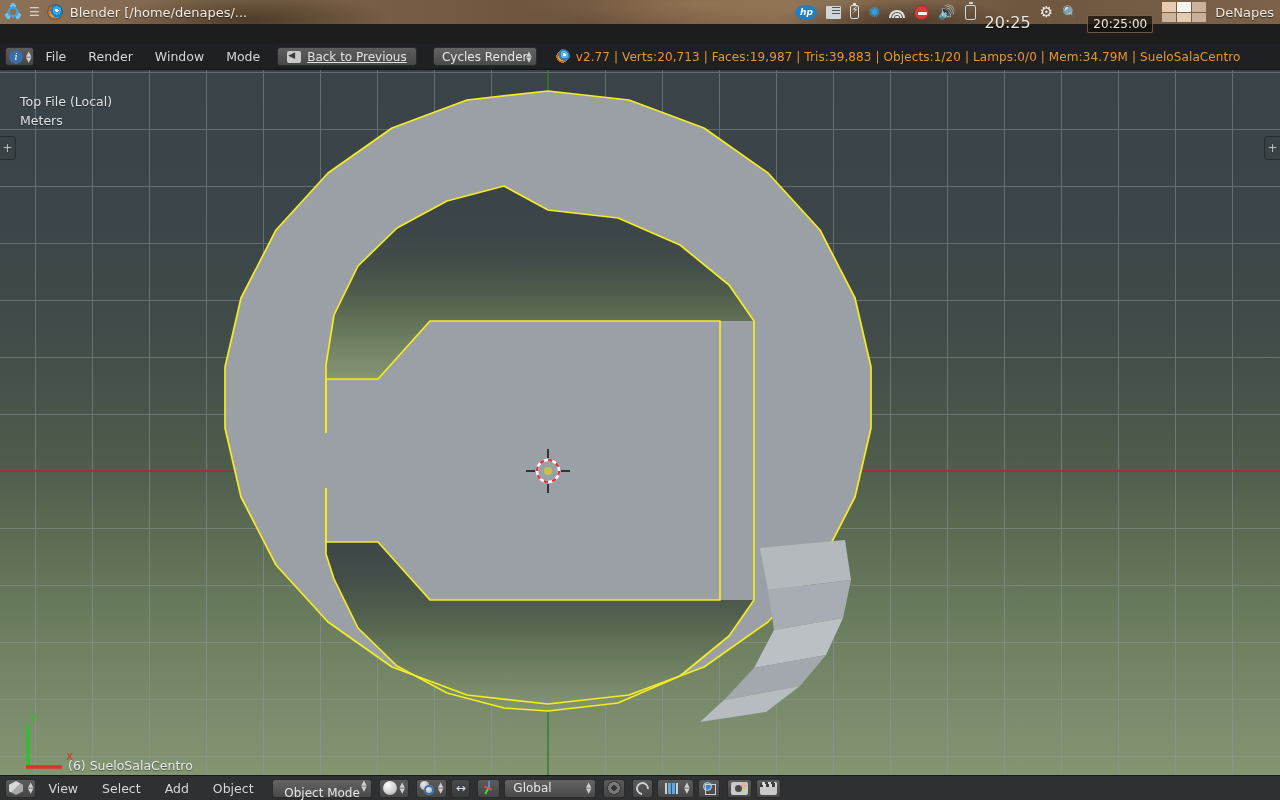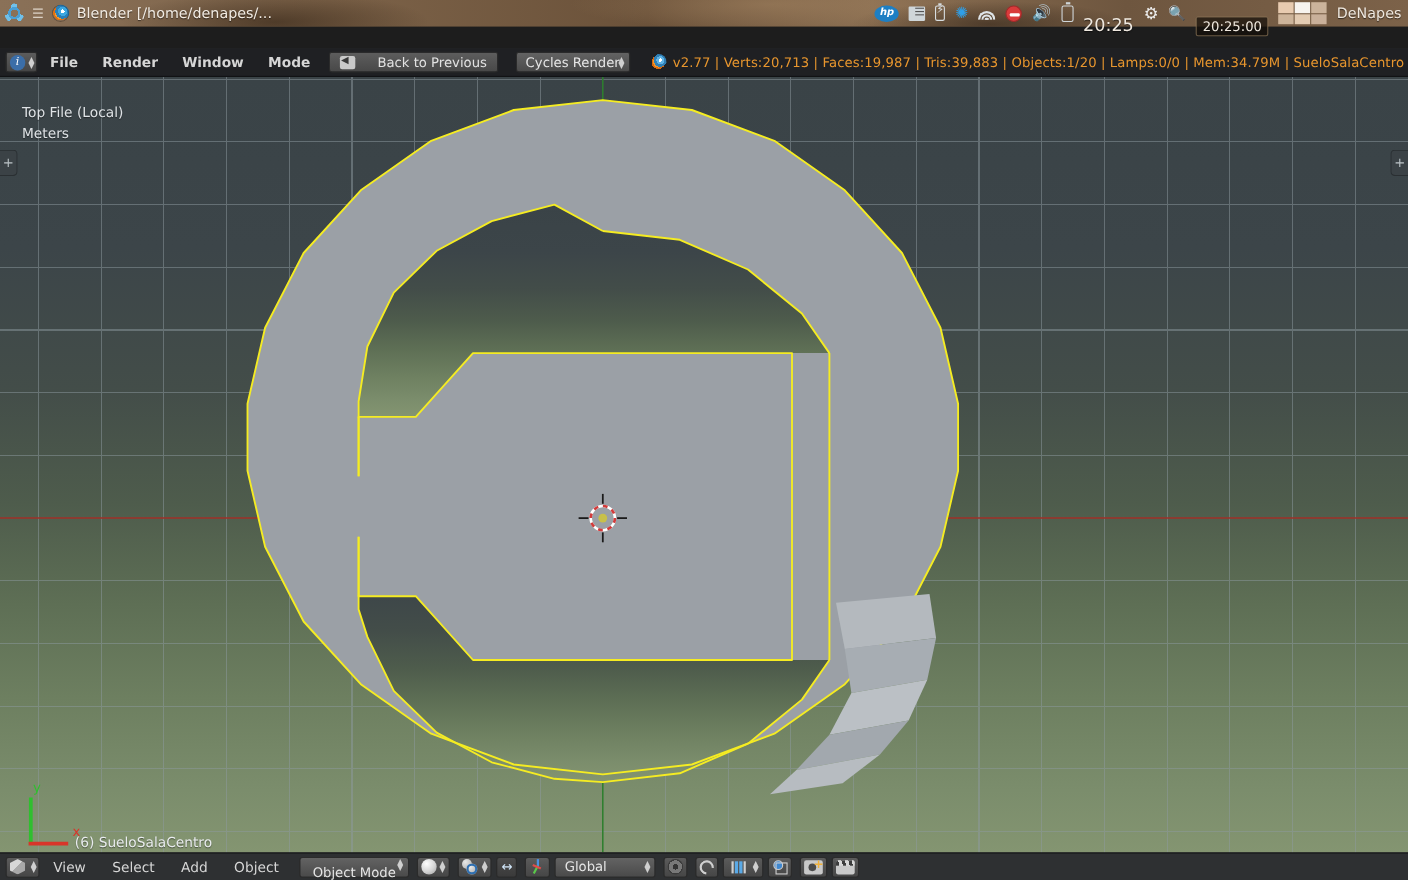--- a/index.html
+++ b/index.html
@@ -90,34 +90,34 @@
 
   
   #blender { position:absolute; left:0; top:44px; width:1280px; height:756px; background:#2b2b2b; z-index:10;}
 
   
   #info-header {
     position:absolute; left:0; top:0; width:1280px; height:26px;
     background:#1f2023; border-bottom:1px solid #111214;
     display:flex; align-items:center; padding-left:5px; gap:0;
   }
-  .blk { display:flex; align-items:flex-end;font-weight:bold; }
+  .blk { display:flex; align-items:flex-end; }
   .ed-type{
     display:flex;align-items:center;gap:0;height:19px;border-radius:3px;
     background:linear-gradient(180deg,#5c5c5c,#454545); border:1px solid #2a2a2a; padding:0 2px 0 3px;
   }
   .ed-type .ic{width:14px;height:14px;border-radius:50%;background:#3b6ea8;color:#fff;font-size:10px;
       display:flex;align-items:center;justify-content:center;font-family:"DejaVu Serif",serif;font-style:italic;}
   .spin{display:inline-flex;flex-direction:column;line-height:0;margin-left:3px;}
   .spin i{font-style:normal;font-size:7px;color:#cfcfcf;line-height:6px;}
   .menu-item{ color:#d6d6d6; font-size:12.5px; padding:0 11px; height:26px; display:flex; align-items:center; cursor:default;}
   .hdr-btn{
-    display:flex;align-items:center;gap:20px;height:19px;padding:0 9px;border-radius:3px;
+    display:flex;align-items:center;gap:6px;height:19px;padding:0 9px;border-radius:3px;
     background:linear-gradient(180deg,#5d5d5d,#484848); border:1px solid #2b2b2b;
-    color:#e2e2e2;font-size:12px;margin-left:6px;
+    color:#e2e2e2;font-size:12px;margin-left:6px;text-decoration:underline;
   }
   .ic-back{width:14px;height:12px;background:#c9c9c9;border-radius:2px;position:relative;}
   .ic-back:after{content:"\25C0";position:absolute;left:1px;top:-1px;font-size:9px;color:#3a3a3a;}
   .dd{
     display:flex;align-items:center;justify-content:center;height:19px;width:104px;border-radius:3px;
     background:linear-gradient(180deg,#636363,#4a4a4a); border:1px solid #2b2b2b;
     color:#e6e6e6;font-size:12px;position:relative;margin-left:16px;
   }
   .dd .spin{position:absolute;right:4px;}
   .bl-ico-sm{width:15px;height:15px;border-radius:50%;margin:0 6px 0 18px;

